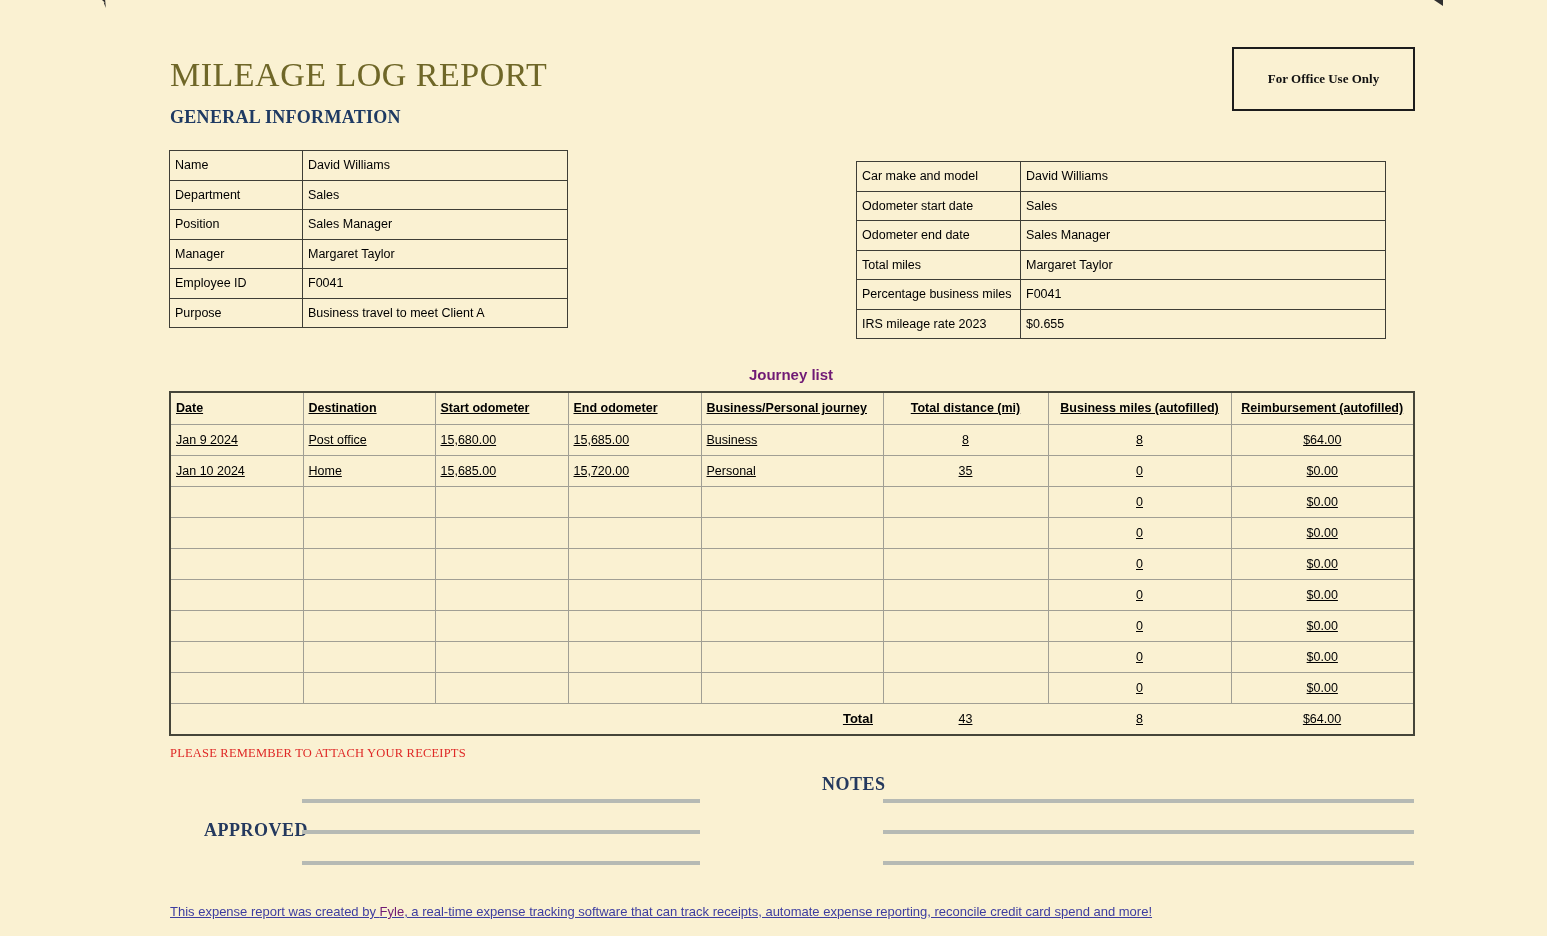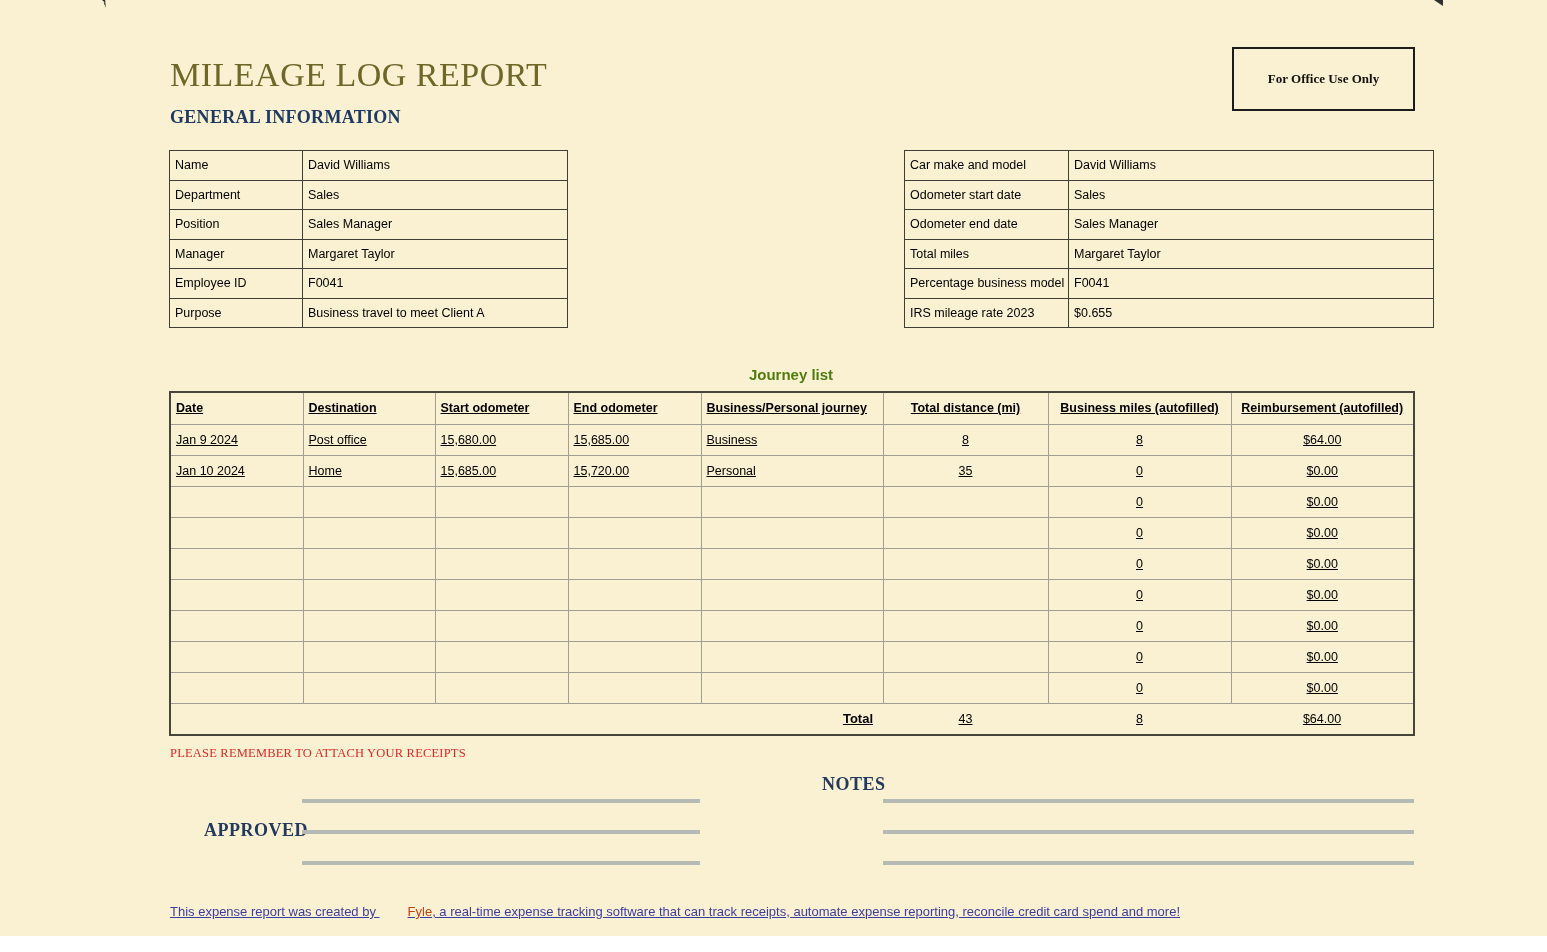--- a/index.html
+++ b/index.html
@@ -13,27 +13,27 @@
   #office-box{left:1232px;top:47px;width:179px;height:60px;border:2px solid #1c1c1c;
       display:flex;align-items:center;justify-content:center;}
   #office-box span{font-family:"Liberation Serif",serif;font-weight:bold;font-size:13px;color:#111;}
   #section-general{left:170px;top:107px;font-family:"Liberation Serif",serif;
       font-weight:bold;font-size:18px;color:#1E3A63;letter-spacing:.3px;}
 
   
   table{border-collapse:collapse;table-layout:fixed;}
   .info{position:absolute;top:150px;}
   #info-left{left:169px;width:398px;}
-  #info-right{left:904px;width:529px;}
+  #info-right{left:856px;width:529px;margin-top:11px;}
   .info td{border:1px solid #3E3E36;height:28.5px;padding:0 5px;font-size:12.5px;color:#000;
       overflow:hidden;white-space:nowrap;}
 
   
   #journey-title{left:169px;top:366px;width:1244px;text-align:center;
-      font-weight:bold;font-size:15px;color:#4d7c0f;}
+      font-weight:bold;font-size:15px;color:#701a75;}
   #journey-table{position:absolute;left:169px;top:391px;width:1244px;border:2px solid #454539;text-decoration:underline;}
   #journey-table th,#journey-table td{border:1px solid #A19F94;padding:0 5px;
       font-size:12.5px;color:#000;overflow:hidden;white-space:nowrap;}
   #journey-table thead tr{height:32px;}
   #journey-table tbody tr{height:31px;}
   #journey-table tfoot tr{height:32px;}
   #journey-table th{font-weight:bold;}
   .al{text-align:left;} .ac{text-align:center;}
   #journey-table tfoot td{border-left:none;border-right:none;border-top:1px solid #A19F94;}
   #journey-table tfoot .total-label{text-align:right;font-weight:bold;padding-right:10px;font-size:13px;}
@@ -43,21 +43,21 @@
       font-weight:normal;font-size:12.5px;color:#DF2826;letter-spacing:.2px;}
   .sig-label{font-family:"Liberation Serif",serif;font-weight:bold;font-size:18px;
       color:#24395E;letter-spacing:.5px;}
   #approved-label{left:204px;top:774px;margin-top:46px;}
   #notes-label{left:822px;top:774px;}
   .sig-line{position:absolute;height:4px;background:#B6BAB4;}
 
   
   #footer-link{left:170px;top:904px;font-size:13px;color:#3D3DA0;
       text-decoration:underline;cursor:pointer;}
-  #footer-link .fyle{color:#c2410c;margin-left:28px;}
+  #footer-link .fyle{color:#701a75;}
 
   
   .artifact{position:absolute;background:#2f2f2f;}
   #artifact-left{left:102px;top:0;width:7px;height:8px;
       clip-path:polygon(0 0,45% 0,55% 100%,25% 35%,100% 15%,40% 30%);}
   #artifact-right{left:1434px;top:0;width:9px;height:6px;
       clip-path:polygon(100% 0,100% 100%,0 0);}
 </style>
 </head>
 <body>
@@ -124,21 +124,21 @@
         </tr>
         <tr>
           <td>Odometer end date</td>
           <td>Sales Manager</td>
         </tr>
         <tr>
           <td>Total miles</td>
           <td>Margaret Taylor</td>
         </tr>
         <tr>
-          <td>Percentage business model</td>
+          <td>Percentage business miles</td>
           <td>F0041</td>
         </tr>
         <tr>
           <td>IRS mileage rate 2023</td>
           <td>$0.655</td>
         </tr>
       </tbody>
   </table>
 
   <div id="journey-title" class="abs">Journey list</div>

